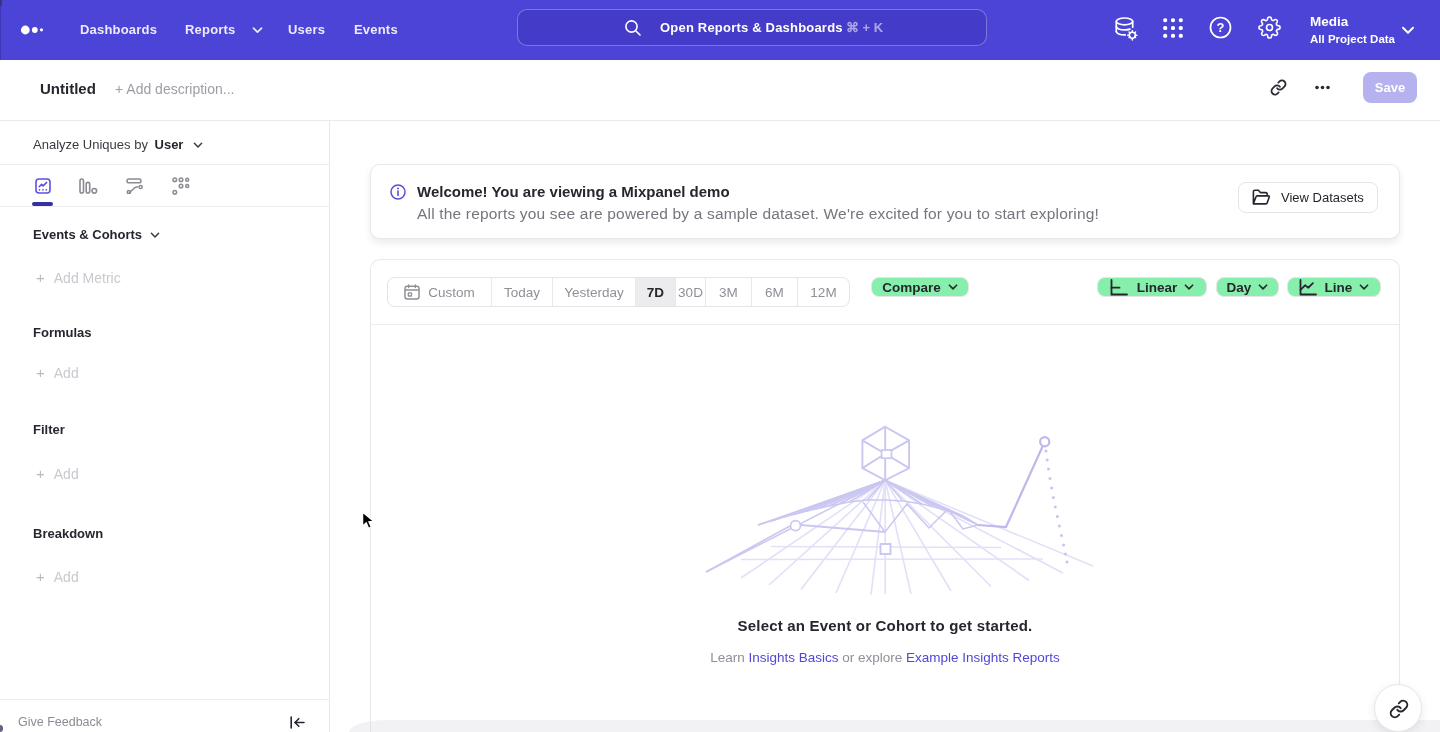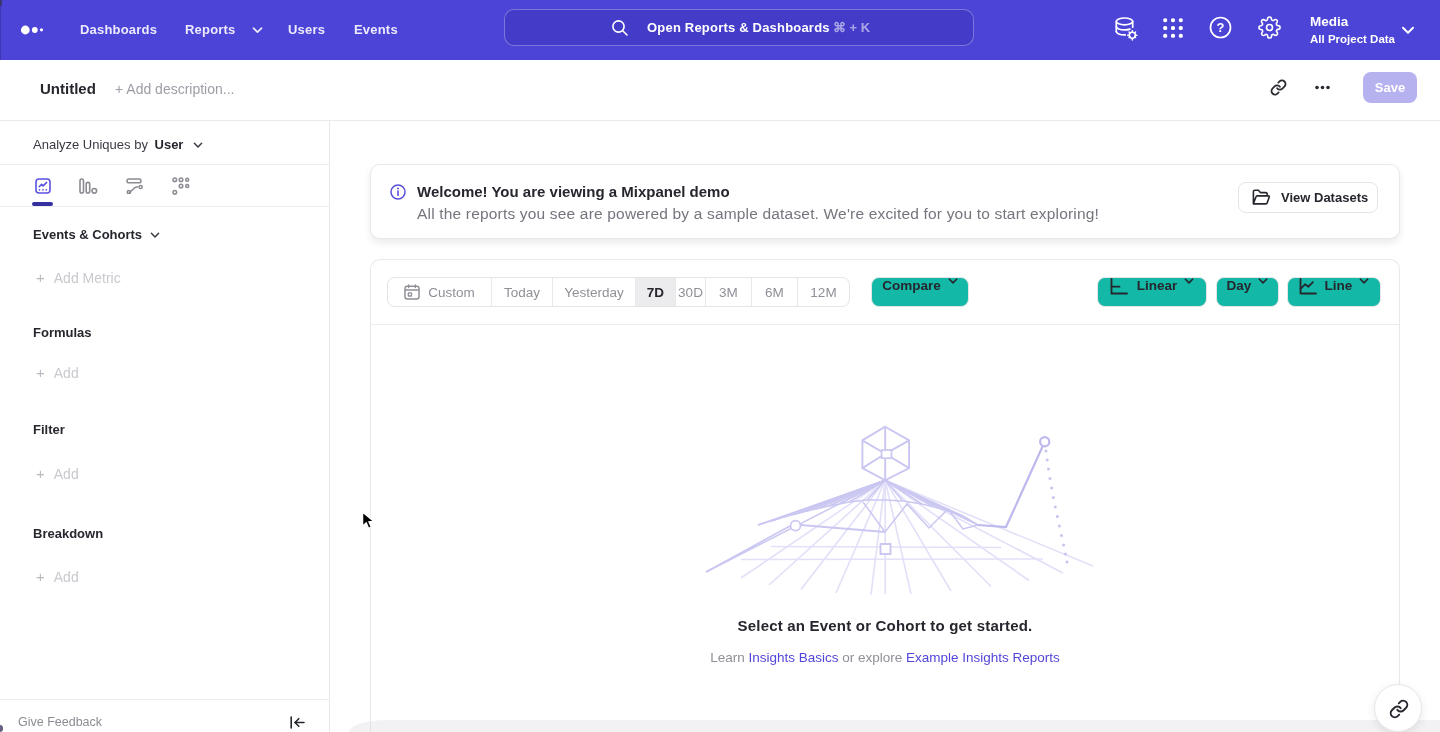--- a/index.html
+++ b/index.html
@@ -5,21 +5,21 @@
 * { margin:0; padding:0; box-sizing:border-box; }
 html,body { width:1440px; height:732px; overflow:hidden; background:#fff;
   font-family:"Liberation Sans", sans-serif; }
 .abs { position:absolute; }
 svg { display:block; }
 
 
 #topnav { position:absolute; left:0; top:0; width:1440px; height:60px; background:#4c43d7; }
 .navlink { position:absolute; top:0; height:60px; line-height:60px; color:#eceafb;
   font-size:13px; font-weight:bold; letter-spacing:.2px; }
-#search { position:absolute; left:504px; top:9px; width:470px; height:37px;
+#search { position:absolute; left:517px; top:9px; width:470px; height:37px;
   background:rgba(23,16,112,.14); border:1px solid rgba(255,255,255,.30); border-radius:10px; }
 #search .stxt { position:absolute; left:142px; top:0; height:35px; line-height:35px;
   color:#fff; font-size:13px; font-weight:bold; letter-spacing:.2px; }
 #search .skbd { position:absolute; left:328px; top:0; height:35px; line-height:35px;
   color:rgba(255,255,255,.55); font-size:13px; font-weight:bold; }
 .topico { position:absolute; top:16px; }
 #media-name { position:absolute; left:1310px; top:14px; color:#fff; font-size:13.5px;
   font-weight:bold; line-height:15px;}
 #media-proj { position:absolute; left:1310px; top:33px; color:#fff; font-size:11.5px;
   font-weight:bold; line-height:13px;}
@@ -41,35 +41,35 @@
 .sb-div { position:absolute; left:0; width:330px; border-top:1px solid #ececef; }
 
 
 #banner { position:absolute; left:370px; top:164px; width:1030px; height:75px; background:#fff;
   border:1px solid #e9e9ec; border-radius:10px; box-shadow:0 4px 7px rgba(60,60,80,.10); }
 #banner .btitle { position:absolute; left:46px; top:18px; font-size:15px; font-weight:bold; color:#26262e; }
 #banner .bsub { position:absolute; left:46px; top:40px; font-size:15.5px; letter-spacing:.18px; color:#75757e; }
 #viewds { position:absolute; left:867px; top:17px; width:140px; height:31px; border:1px solid #e5e5e8;
   border-radius:8px; background:#fff; }
 #viewds span { position:absolute; left:42px; top:0; line-height:29px; font-size:13px;
-  font-weight:bold; color:#26262e; }
+  font-weight:normal; color:#26262e; }
 
 
 #card { position:absolute; left:370px; top:259px; width:1030px; height:461px; background:#fff;
   border:1px solid #e9e9ec; border-radius:10px 10px 0 0; border-bottom:none; }
 
 #seg { position:absolute; left:16px; top:17px; height:30px; border:1px solid #e5e5e8;
   border-radius:8px; display:flex; }
 .segitem { font-size:13.5px; color:#8f8f98; display:flex; align-items:center; justify-content:center;
   border-right:1px solid #e9e9ec; }
 .segitem:last-child { border-right:none; }
 .seg-on { background:#ececee; color:#26262e; font-weight:bold; }
-.tbtn { position:absolute; top:17px; height:30px; border:1px solid #e5e5e8; border-radius:8px;
-  background:#14b8a6; font-size:13.5px; font-weight:bold; color:#26262e;
-  display:flex; align-items:flex-start; justify-content:center; }
+.tbtn { position:absolute; top:17px; height:20px; border:1px solid #e5e5e8; border-radius:8px;
+  background:#86efac; font-size:13.5px; font-weight:bold; color:#26262e;
+  display:flex; align-items:center; justify-content:center; }
 #toolbar-div { position:absolute; left:0; top:64px; width:1028px; border-top:1px solid #ececef; }
 
 #bigmsg { position:absolute; left:0; top:357px; width:1028px; text-align:center;
   font-size:15px; font-weight:bold; color:#26262e; letter-spacing:.2px; }
 #submsg { position:absolute; left:0; top:390px; width:1028px; text-align:center;
   font-size:13.5px; color:#8f8f98; }
 #submsg .lnk { color:#5246d9; }
 
 #botband { position:absolute; left:349px; top:720px; width:1091px; height:12px;
   background:#f2f2f4; border-top-left-radius:38px 12px; }

